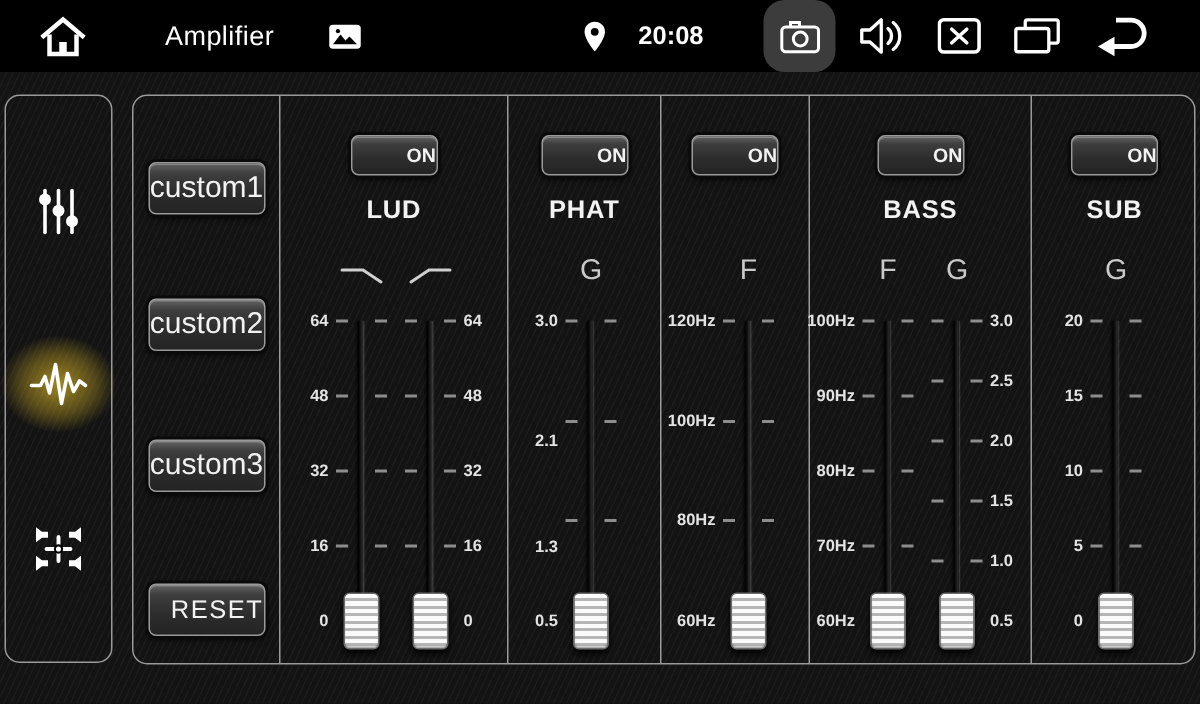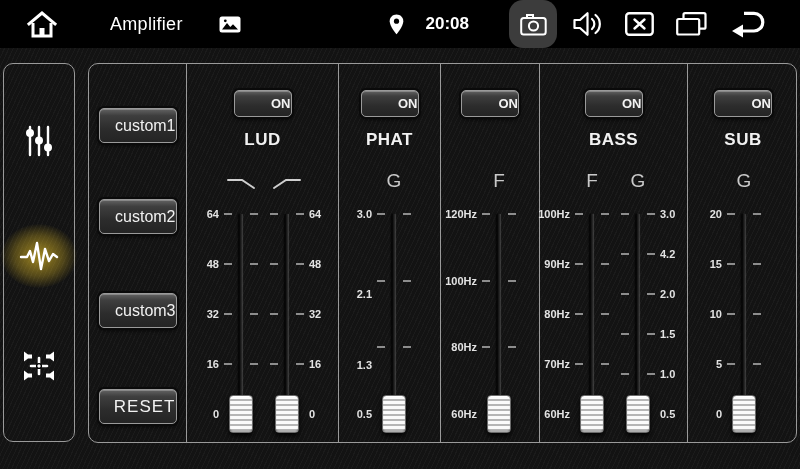--- a/index.html
+++ b/index.html
@@ -31,21 +31,21 @@
   .col + .col{border-left:1px solid #9a9a9a;}
   .custom-col{width:97px;}
   
   .btn{
     position:absolute;left:50%;transform:translateX(-50%);
     background:linear-gradient(180deg,#636363 0%,#3e3e3e 20%,#2c2c2c 60%,#242424 100%);
     border:1px solid #9a9a9a;border-radius:5px;
     box-shadow:0 0 0 2px #0a0a0a, 0 2px 4px rgba(0,0,0,.85), inset 0 1px 0 rgba(255,255,255,.25);
     color:#f2f2f2;text-align:right;cursor:pointer;white-space:nowrap;
   }
-  .preset-btn{width:76px;height:33px;line-height:33px;font-size:16px;}
+  .preset-btn{width:76px;height:33px;line-height:33px;font-size:20px;}
   .reset-btn{font-size:17px;letter-spacing:1px;}
   .on-btn{top:26px;width:56px;height:25px;line-height:25px;font-size:13px;font-weight:bold;}
   
   .ch-title{position:absolute;top:66px;left:0;width:100%;text-align:center;font-size:17px;font-weight:bold;letter-spacing:.5px;color:#f2f2f2;}
   .sub-label{position:absolute;top:106px;width:44px;text-align:center;font-size:19px;color:#c9c9c9;}
   .curve{position:absolute;top:112px;}
   .track{position:absolute;top:150px;height:202px;width:3px;background:linear-gradient(90deg,#000,#2e2e2e);
     box-shadow:1px 0 1px rgba(255,255,255,.18), -1px 0 2px rgba(0,0,0,.9);cursor:pointer;}
   .tick{position:absolute;width:8px;height:2px;background:#8d8d8d;}
   .slabel{position:absolute;width:50px;font-size:11px;font-weight:bold;color:#e3e3e3;line-height:11px;}
@@ -259,21 +259,21 @@
       <div class="slabel left" style="left: -20px; top: 295px;">70Hz</div>
       <div class="slabel left" style="left: -20px; top: 345px;">60Hz</div>
       <div class="handle" style="left: 40px; top: 331px;"></div>
       <div class="sub-label" style="left: 76px;">G</div>
       <div class="track" style="left: 96px;"></div>
       <div class="tick" style="left: 81px; top: 149px;"></div>
       <div class="tick" style="left: 107px; top: 149px;"></div>
       <div class="slabel right" style="left: 120px; top: 145px;">3.0</div>
       <div class="tick" style="left: 81px; top: 189px;"></div>
       <div class="tick" style="left: 107px; top: 189px;"></div>
-      <div class="slabel right" style="left: 120px; top: 185px;">4.2</div>
+      <div class="slabel right" style="left: 120px; top: 185px;">2.5</div>
       <div class="tick" style="left: 81px; top: 229px;"></div>
       <div class="tick" style="left: 107px; top: 229px;"></div>
       <div class="slabel right" style="left: 120px; top: 225px;">2.0</div>
       <div class="tick" style="left: 81px; top: 269px;"></div>
       <div class="tick" style="left: 107px; top: 269px;"></div>
       <div class="slabel right" style="left: 120px; top: 265px;">1.5</div>
       <div class="tick" style="left: 81px; top: 309px;"></div>
       <div class="tick" style="left: 107px; top: 309px;"></div>
       <div class="slabel right" style="left: 120px; top: 305px;">1.0</div>
       <div class="slabel right" style="left: 120px; top: 345px;">0.5</div>

